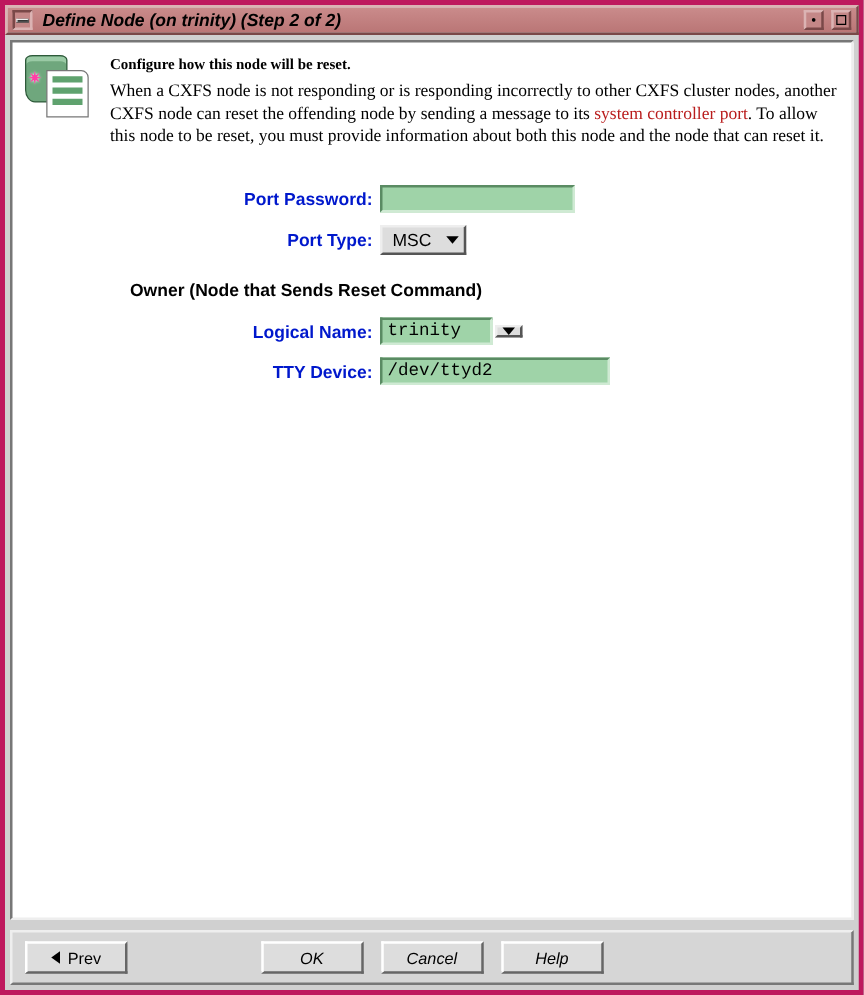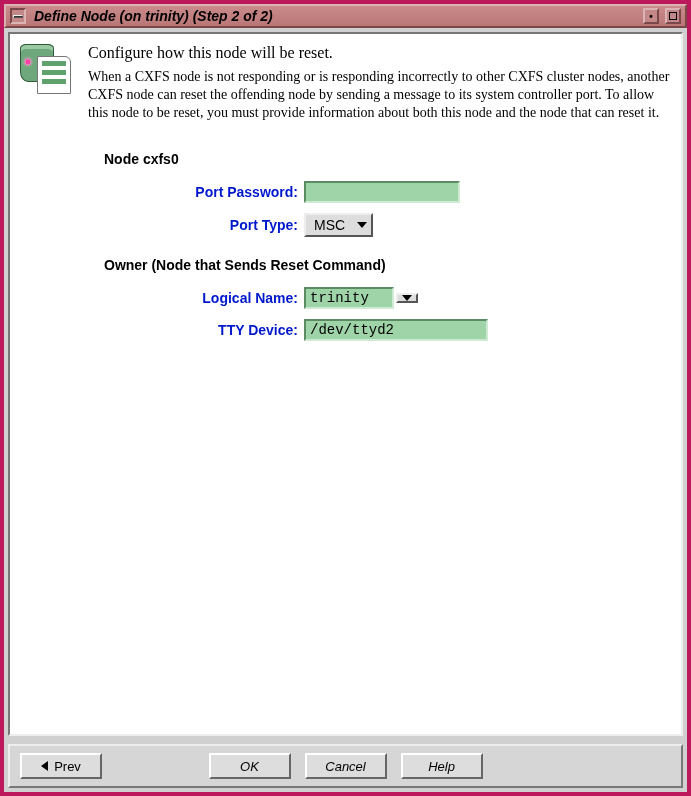--- a/index.html
+++ b/index.html
@@ -104,34 +104,34 @@
     width: 34px; height: 38px;
     background: #fff;
     border: 1px solid #777;
     border-top-right-radius: 6px;
   }
   .bigicon .sheet .line {
     height: 5px; margin: 4px 4px 0 4px;
     background: #5fa26e;
   }
   .intro h1 {
-    font-size: 16px;
-    font-weight: normal;
+    font-size: 12px;
+    font-weight: bold;
     margin: 2px 0 6px 0;
     font-family: "Times New Roman", serif;
   }
   .intro p {
     margin: 0 0 6px 0;
     font-family: "Times New Roman", serif;
     font-size: 14px;
     line-height: 1.3;
     color: #000;
   }
   .intro a {
-    color: #000000;
+    color: #b91c1c;
     text-decoration: none;
   }
   .form-area {
     margin-top: 22px;
     padding-left: 84px;
   }
   .section-title {
     font-weight: bold;
     font-size: 14px;
     margin-bottom: 14px;
@@ -285,21 +285,20 @@
       <div class="intro">
         <h1>Configure how this node will be reset.</h1>
         <p>
           <span>When a CXFS node is not responding or is responding incorrectly to other CXFS cluster nodes, another CXFS node can reset the offending node by sending a message to its </span><a href="#">system controller port</a><span>.  To allow this node to be reset, you must provide information about both this node and the node that can reset it.</span>
         </p>
       </div>
     </div>
 
     <div class="form-area">
 
-      <div class="section-title">Node cxfs0</div>
 
       <div class="row">
         <div class="lbl">Port Password:</div>
         <input type="password" class="ctl-text w-mid" value="" style="">
       </div>
 
       <div class="row">
         <div class="lbl">Port Type:</div>
         <div class="dropdown">
           <div class="dd-text">MSC</div>

